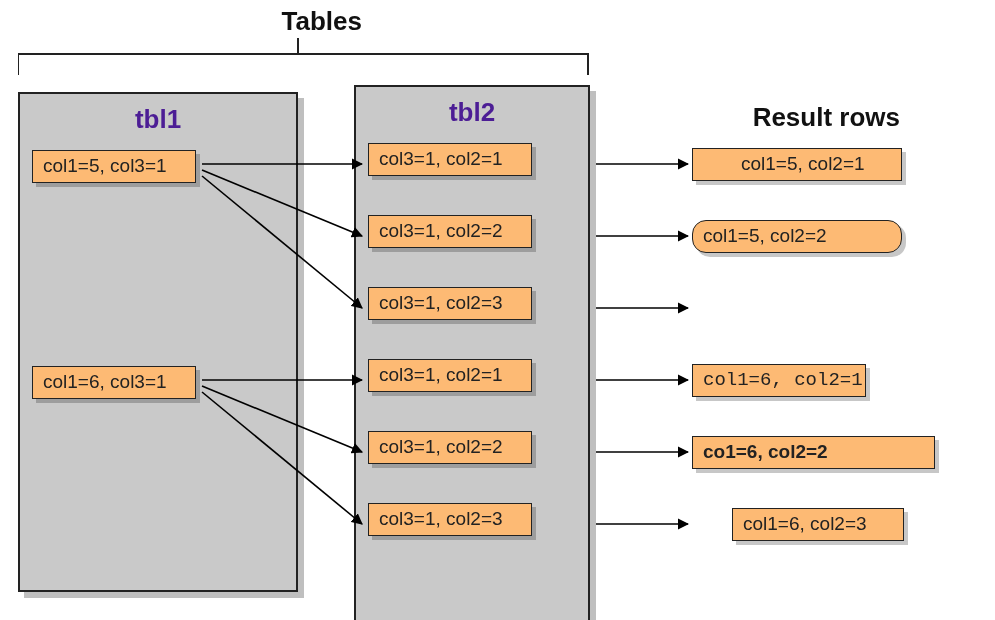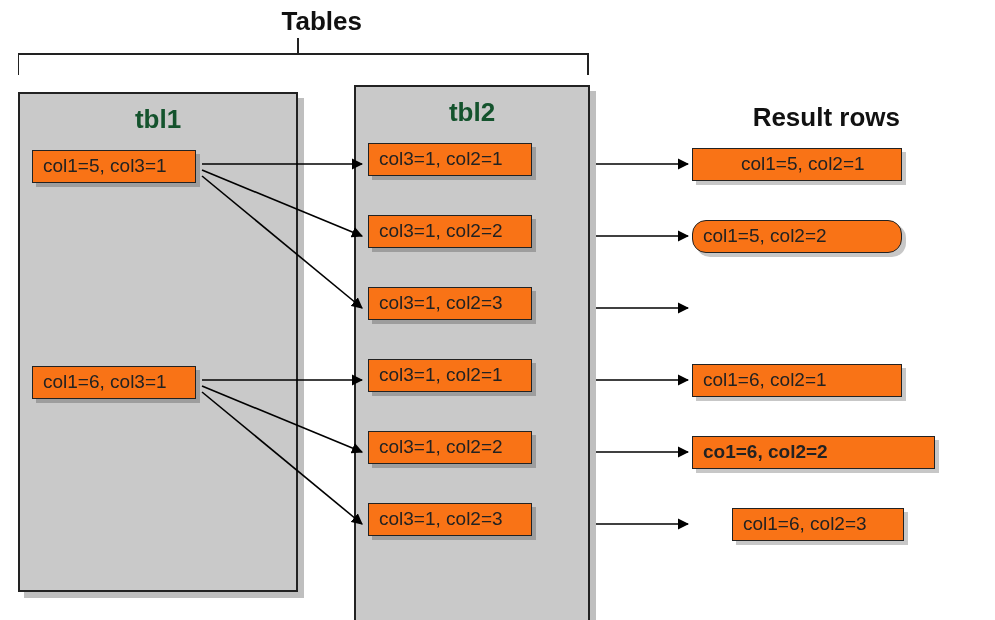--- a/index.html
+++ b/index.html
@@ -29,28 +29,28 @@
     }
     .table-box {
       position: absolute;
       background: #c9c9c9;
       border: 2px solid #222;
       box-shadow: 6px 6px 0 rgba(0,0,0,0.25);
     }
     .table-title {
       font-weight: 700;
       font-size: 26px;
-      color: #14532d;
+      color: #4c1d95;
       text-align: center;
       position: absolute;
       left: 0; right: 0;
     }
     .row {
       position: absolute;
-      background: #f97316;
+      background: #fdba74;
       border: 1.5px solid #222;
       box-shadow: 4px 4px 0 rgba(0,0,0,0.22);
       font-size: 19px;
       line-height: 30px;
       color: #222;
       padding: 0 10px;
       white-space: nowrap;
       height: 33px;
     }
     svg.arrows {
@@ -84,21 +84,21 @@
     <div class="row" style="top:128px; left:12px; width:164px;">col3=1, col2=2</div>
     <div class="row" style="top:200px; left:12px; width:164px;">col3=1, col2=3</div>
     <div class="row" style="top:272px; left:12px; width:164px;">col3=1, col2=1</div>
     <div class="row" style="top:344px; left:12px; width:164px;">col3=1, col2=2</div>
     <div class="row" style="top:416px; left:12px; width:164px;">col3=1, col2=3</div>
   </div>
 
   <div class="heading" style="top:102px; left:660px; width:240px;">Result rows</div>
   <div class="row" style="top:148px; left:692px; width:210px;padding-left:48px;">col1=5, col2=1</div>
   <div class="row" style="top:220px; left:692px; width:210px;border-radius:14px;">col1=5, col2=2</div>
-  <div class="row" style="top:364px; left:692px; width:210px;">col1=6, col2=1</div>
+  <div class="row" style="top:364px; left:692px; width:174px;font-family:Liberation Mono, monospace;">col1=6, col2=1</div>
   <div class="row" style="top:436px; left:692px; width:243px;font-weight:bold;">co1=6, col2=2</div>
   <div class="row" style="top:508px; left:732px; width:172px;">col1=6, col2=3</div>
 
   <svg class="arrows">
     <defs>
       <marker id="ah" viewBox="0 0 10 10" refX="9" refY="5" markerWidth="7" markerHeight="7" orient="auto-start-reverse">
         <path d="M 0 0 L 10 5 L 0 10 z" fill="#000"></path>
       </marker>
     </defs>
     <line x1="202" y1="164" x2="362" y2="164" stroke="#000" stroke-width="1.6" marker-end="url(#ah)"></line>

